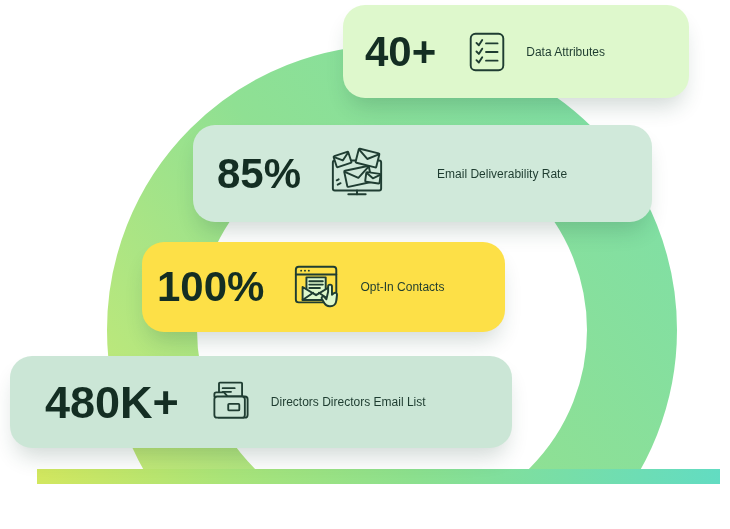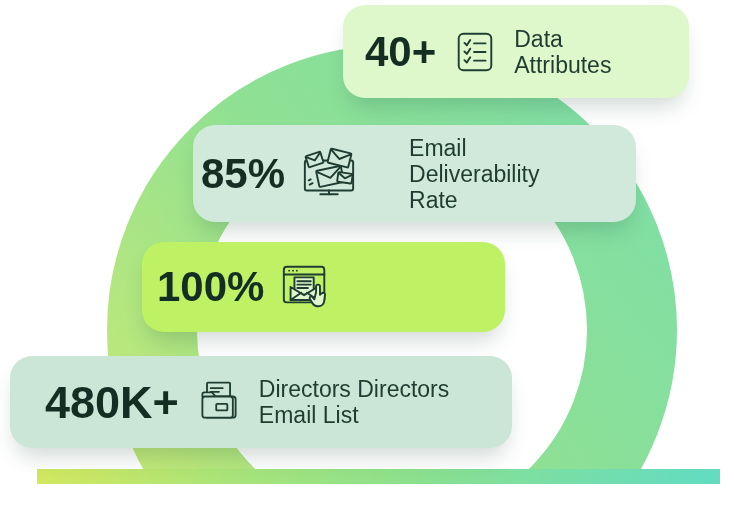--- a/index.html
+++ b/index.html
@@ -21,35 +21,35 @@
   }
 
   
   .stat-card{
     position:absolute;z-index:3;
     display:flex;align-items:center;
     border-radius:22px;
     box-shadow:0 14px 22px -6px rgba(26,66,50,0.20);
   }
   .card-1{left:343px;top:5px;width:324px;height:93px;background:#def8cc;padding-left:22px;}
-  .card-2{left:193px;top:125px;width:435px;height:97px;background:#d0e9da;padding-left:8px;}
-  .card-3{left:142px;top:242px;width:348px;height:90px;background:#bef264;padding-left:15px;}
+  .card-2{left:193px;top:125px;width:435px;height:97px;background:#d0e9da;padding-left:24px;}
+  .card-3{left:142px;top:242px;width:348px;height:90px;background:#fde047;padding-left:15px;}
   .card-4{left:10px;top:356px;width:467px;height:92px;background:#cbe6d6;padding-left:35px;}
 
   .stat-value{
     font-weight:700;font-size:42px;color:#142e23;
-    letter-spacing:0;line-height:1;margin-right:16px;white-space:nowrap;text-align:right;
+    letter-spacing:0;line-height:1;margin-right:28px;white-space:nowrap;text-align:right;
   }
   .card-4 .stat-value{font-size:45px;}
 
   .stat-icon{display:flex;align-items:center;margin-right:16px;flex:0 0 auto;}
   .stat-icon svg{display:block;}
 
   .stat-label{
-    font-size:23px;line-height:26px;color:#1e3c30;font-weight:400;
+    font-size:12px;line-height:26px;color:#1e3c30;font-weight:400;
   }
   .card-1 .stat-label{width:102px;}
   .card-2 .stat-label{width:162px;margin-left:36px;}
   .card-3 .stat-label{width:102px;}
   .card-4 .stat-label{width:192px;}
 
   .icon-stroke{fill:none;stroke:#1f3d32;stroke-width:2;stroke-linecap:round;stroke-linejoin:round;}
 </style>
 </head>
 <body>
@@ -130,20 +130,21 @@
         <circle cx="17.5" cy="10" r="1" fill="#1f3d32" stroke="none"></circle>
         <rect x="15" y="17" width="20" height="18" fill="#def8cc"></rect>
         <line x1="18" y1="21" x2="32" y2="21"></line>
         <line x1="18" y1="24.5" x2="32" y2="24.5"></line>
         <line x1="18" y1="28" x2="29" y2="28"></line>
         <path d="M11,27 L25,35.5 L39,27 L39,40.5 L11,40.5 Z" fill="#def8cc"></path>
         <path d="M11,40.5 l11,-7.5 M39,40.5 l-11,-7.5" fill="none"></path>
         <path d="M37.5,32 v-5.5 a2,2 0 0 1 4,0 v8.5 l2,-1.6 a2,2 0 0 1 3.2,1.7 l-0.8,6.5 a6,6 0 0 1 -6,5.3 h-1 a6,6 0 0 1 -5.2,-3 l-2.8,-4.8 a1.6,1.6 0 0 1 2.6,-1.8 l2.2,2.4 z" fill="#def8cc"></path>
       </svg>
     </div>
+    <div class="stat-label">Opt-In Contacts</div>
   </div>
 
   <div class="stat-card card-4">
     <div class="stat-value">480K+</div>
     <div class="stat-icon">
       <svg width="48" height="48" viewBox="0 0 52 50" class="icon-stroke">
         <rect x="13" y="4" width="25" height="20" rx="1" fill="#cbe6d6"></rect>
         <line x1="17" y1="10" x2="30" y2="10"></line>
         <line x1="17" y1="14" x2="26" y2="14"></line>
         <rect x="11" y="19" width="33" height="23" rx="3" fill="#cbe6d6"></rect>

